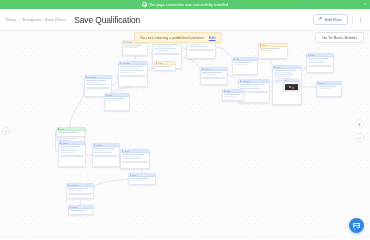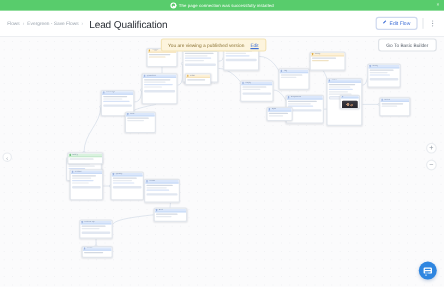--- a/index.html
+++ b/index.html
@@ -164,21 +164,21 @@
     <span class="banner-close">×</span>
   </div>
 
   <div class="header">
     <div class="crumbs">
       <span class="crumb">Flows</span>
       <span class="crumb-sep">›</span>
       <span class="crumb">Evergreen - Save Flows</span>
       <span class="crumb-sep">›</span>
     </div>
-    <div class="page-title">Lead Qualification</div>
+    <div class="page-title">Save Qualification</div>
     <div class="header-right">
       <div class="btn-edit">
         <span class="pencil"></span>
         <span>Edit Flow</span>
       </div>
       <div class="hdr-divider"></div>
       <div class="kebab">
           <i></i>
           <i></i>
           <i></i>

